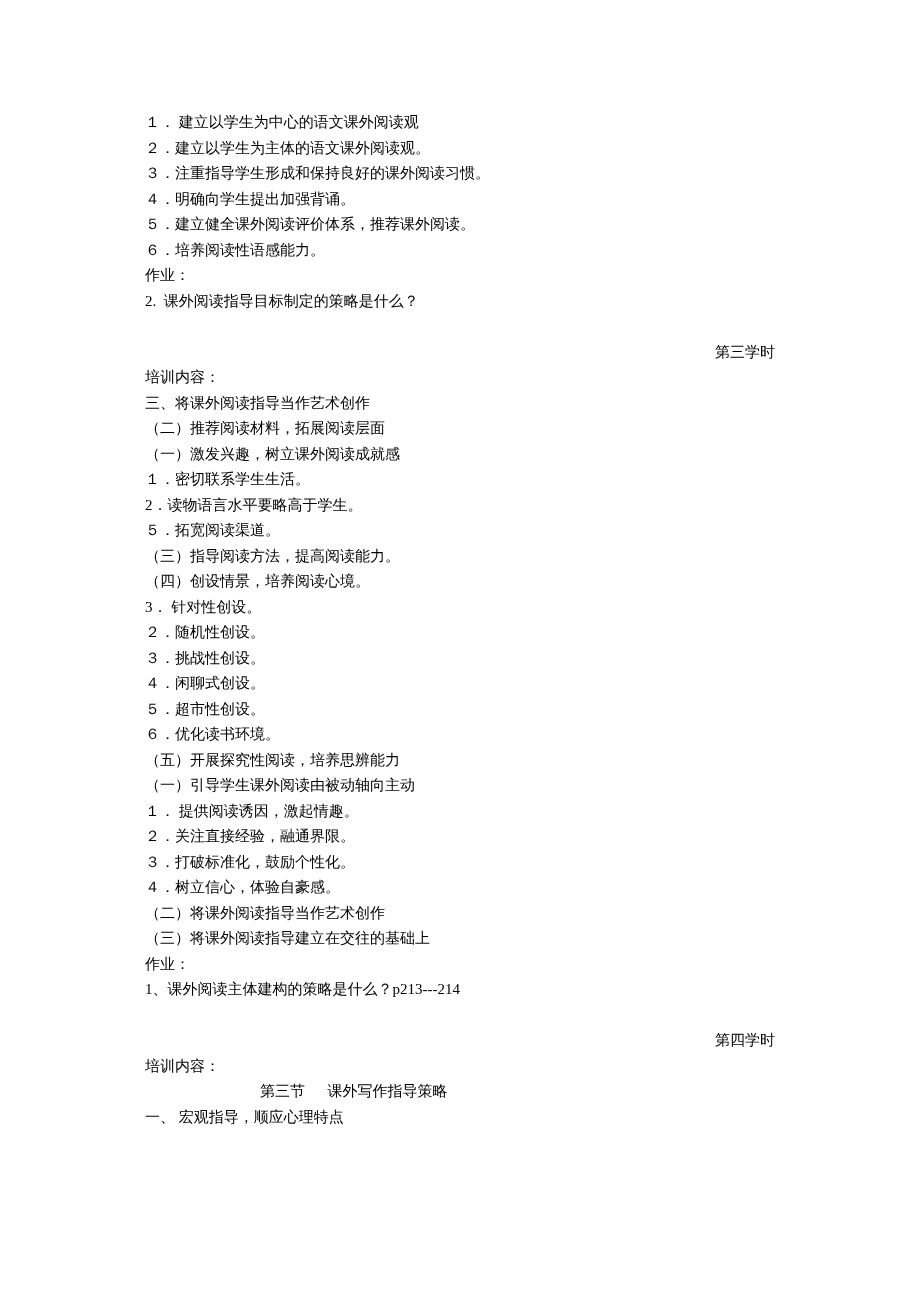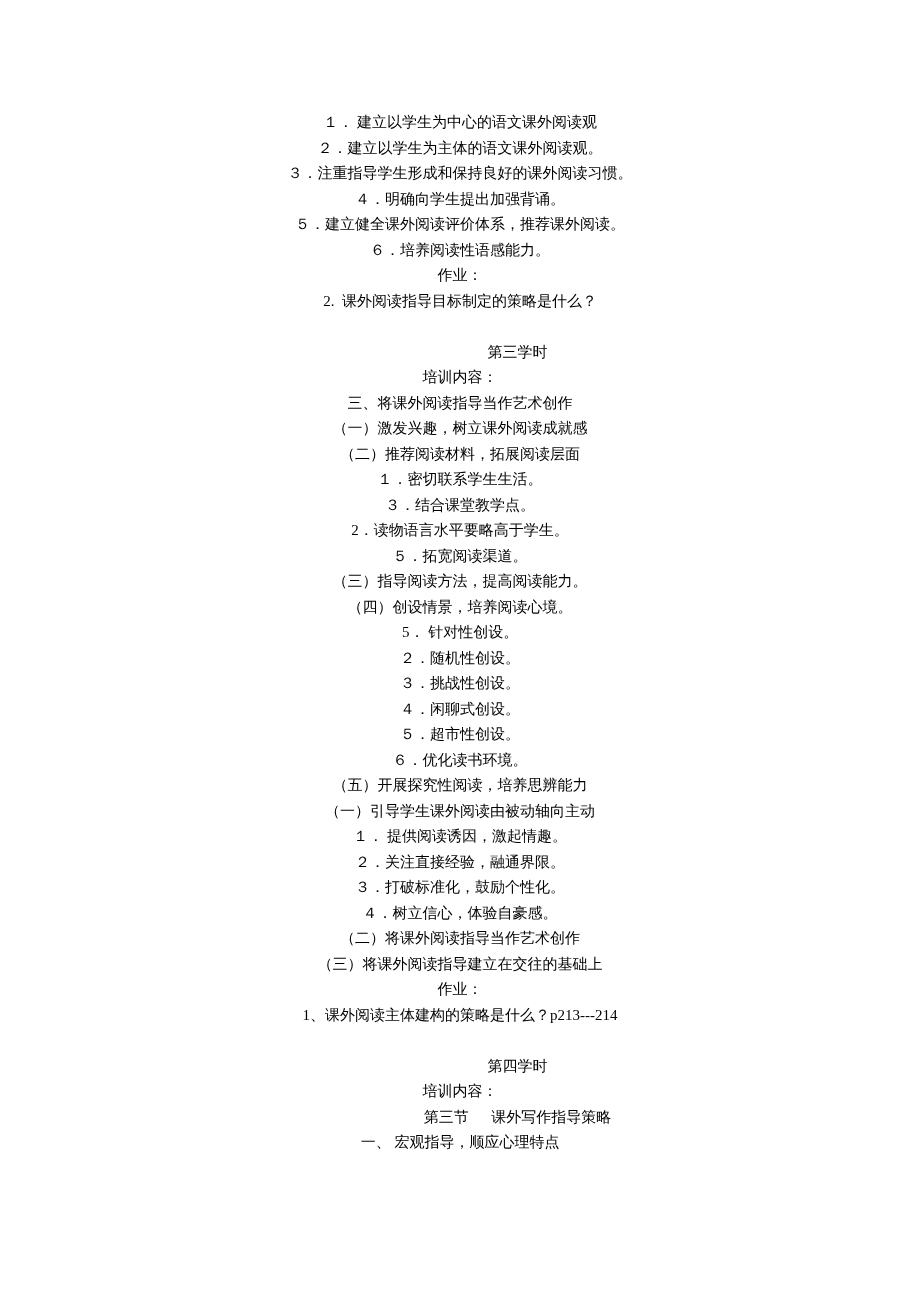--- a/index.html
+++ b/index.html
@@ -12,56 +12,54 @@
     line-height: 1.7;
   }
   .page {
     width: 920px;
     min-height: 1302px;
     box-sizing: border-box;
     padding: 110px 145px 120px 145px;
   }
   .line {
     white-space: pre-wrap;
-    text-align: center;
   }
   .section-title {
-    text-align: center;
+    text-align: right;
     padding-left: 115px;
   }
   .sub-section-title {
-    text-align: center;
+    text-align: left;
     padding-left: 115px;
   }
 </style>
 </head>
 <body>
 
 <div class="page" id="page-root">
     <div class="line">１． 建立以学生为中心的语文课外阅读观</div>
     <div class="line">２．建立以学生为主体的语文课外阅读观。</div>
     <div class="line">３．注重指导学生形成和保持良好的课外阅读习惯。</div>
     <div class="line">４．明确向学生提出加强背诵。</div>
     <div class="line">５．建立健全课外阅读评价体系，推荐课外阅读。</div>
     <div class="line">６．培养阅读性语感能力。</div>
     <div class="line">作业：</div>
     <div class="line">2.  课外阅读指导目标制定的策略是什么？</div>
     <div class="line">&nbsp;</div>
     <div class="line section-title">第三学时</div>
     <div class="line">培训内容：</div>
     <div class="line">三、将课外阅读指导当作艺术创作</div>
+    <div class="line">（二）推荐阅读材料，拓展阅读层面</div>
     <div class="line">（一）激发兴趣，树立课外阅读成就感</div>
-    <div class="line">（二）推荐阅读材料，拓展阅读层面</div>
     <div class="line">１．密切联系学生生活。</div>
-    <div class="line">３．结合课堂教学点。</div>
     <div class="line">2．读物语言水平要略高于学生。</div>
     <div class="line">５．拓宽阅读渠道。</div>
     <div class="line">（三）指导阅读方法，提高阅读能力。</div>
     <div class="line">（四）创设情景，培养阅读心境。</div>
-    <div class="line">5． 针对性创设。</div>
+    <div class="line">3． 针对性创设。</div>
     <div class="line">２．随机性创设。</div>
     <div class="line">３．挑战性创设。</div>
     <div class="line">４．闲聊式创设。</div>
     <div class="line">５．超市性创设。</div>
     <div class="line">６．优化读书环境。</div>
     <div class="line">（五）开展探究性阅读，培养思辨能力</div>
     <div class="line">（一）引导学生课外阅读由被动轴向主动</div>
     <div class="line">１． 提供阅读诱因，激起情趣。</div>
     <div class="line">２．关注直接经验，融通界限。</div>
     <div class="line">３．打破标准化，鼓励个性化。</div>

